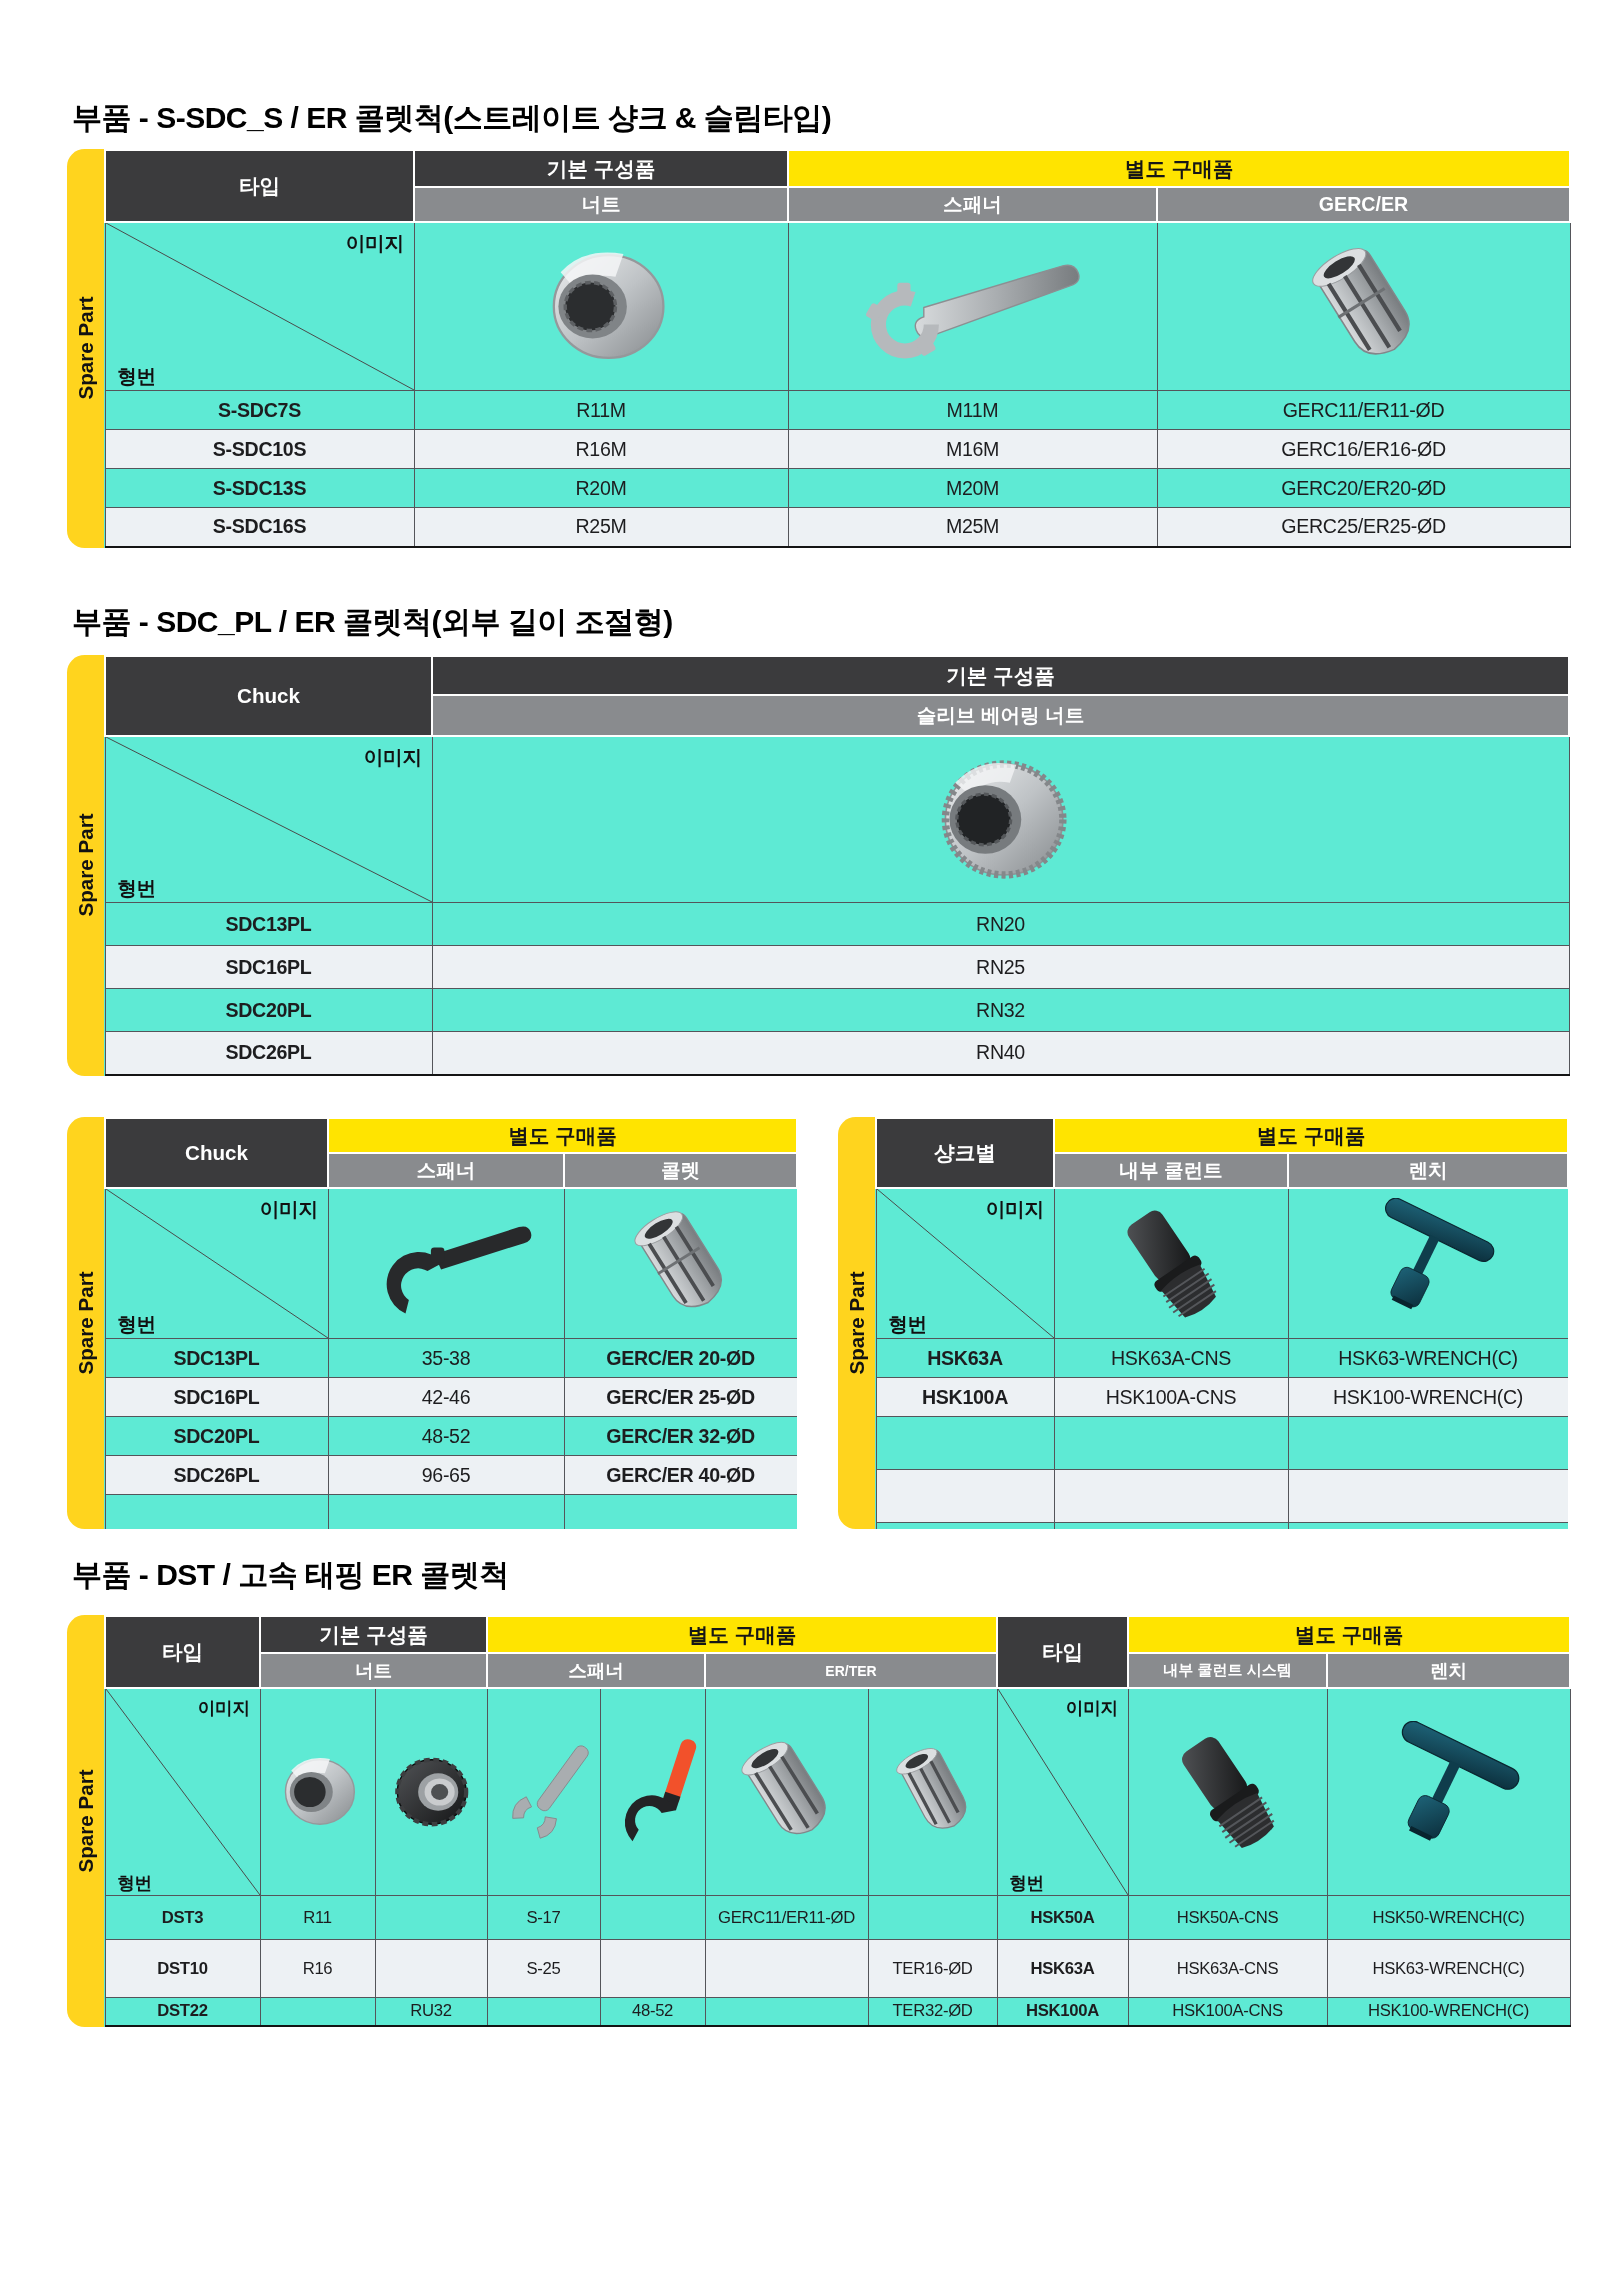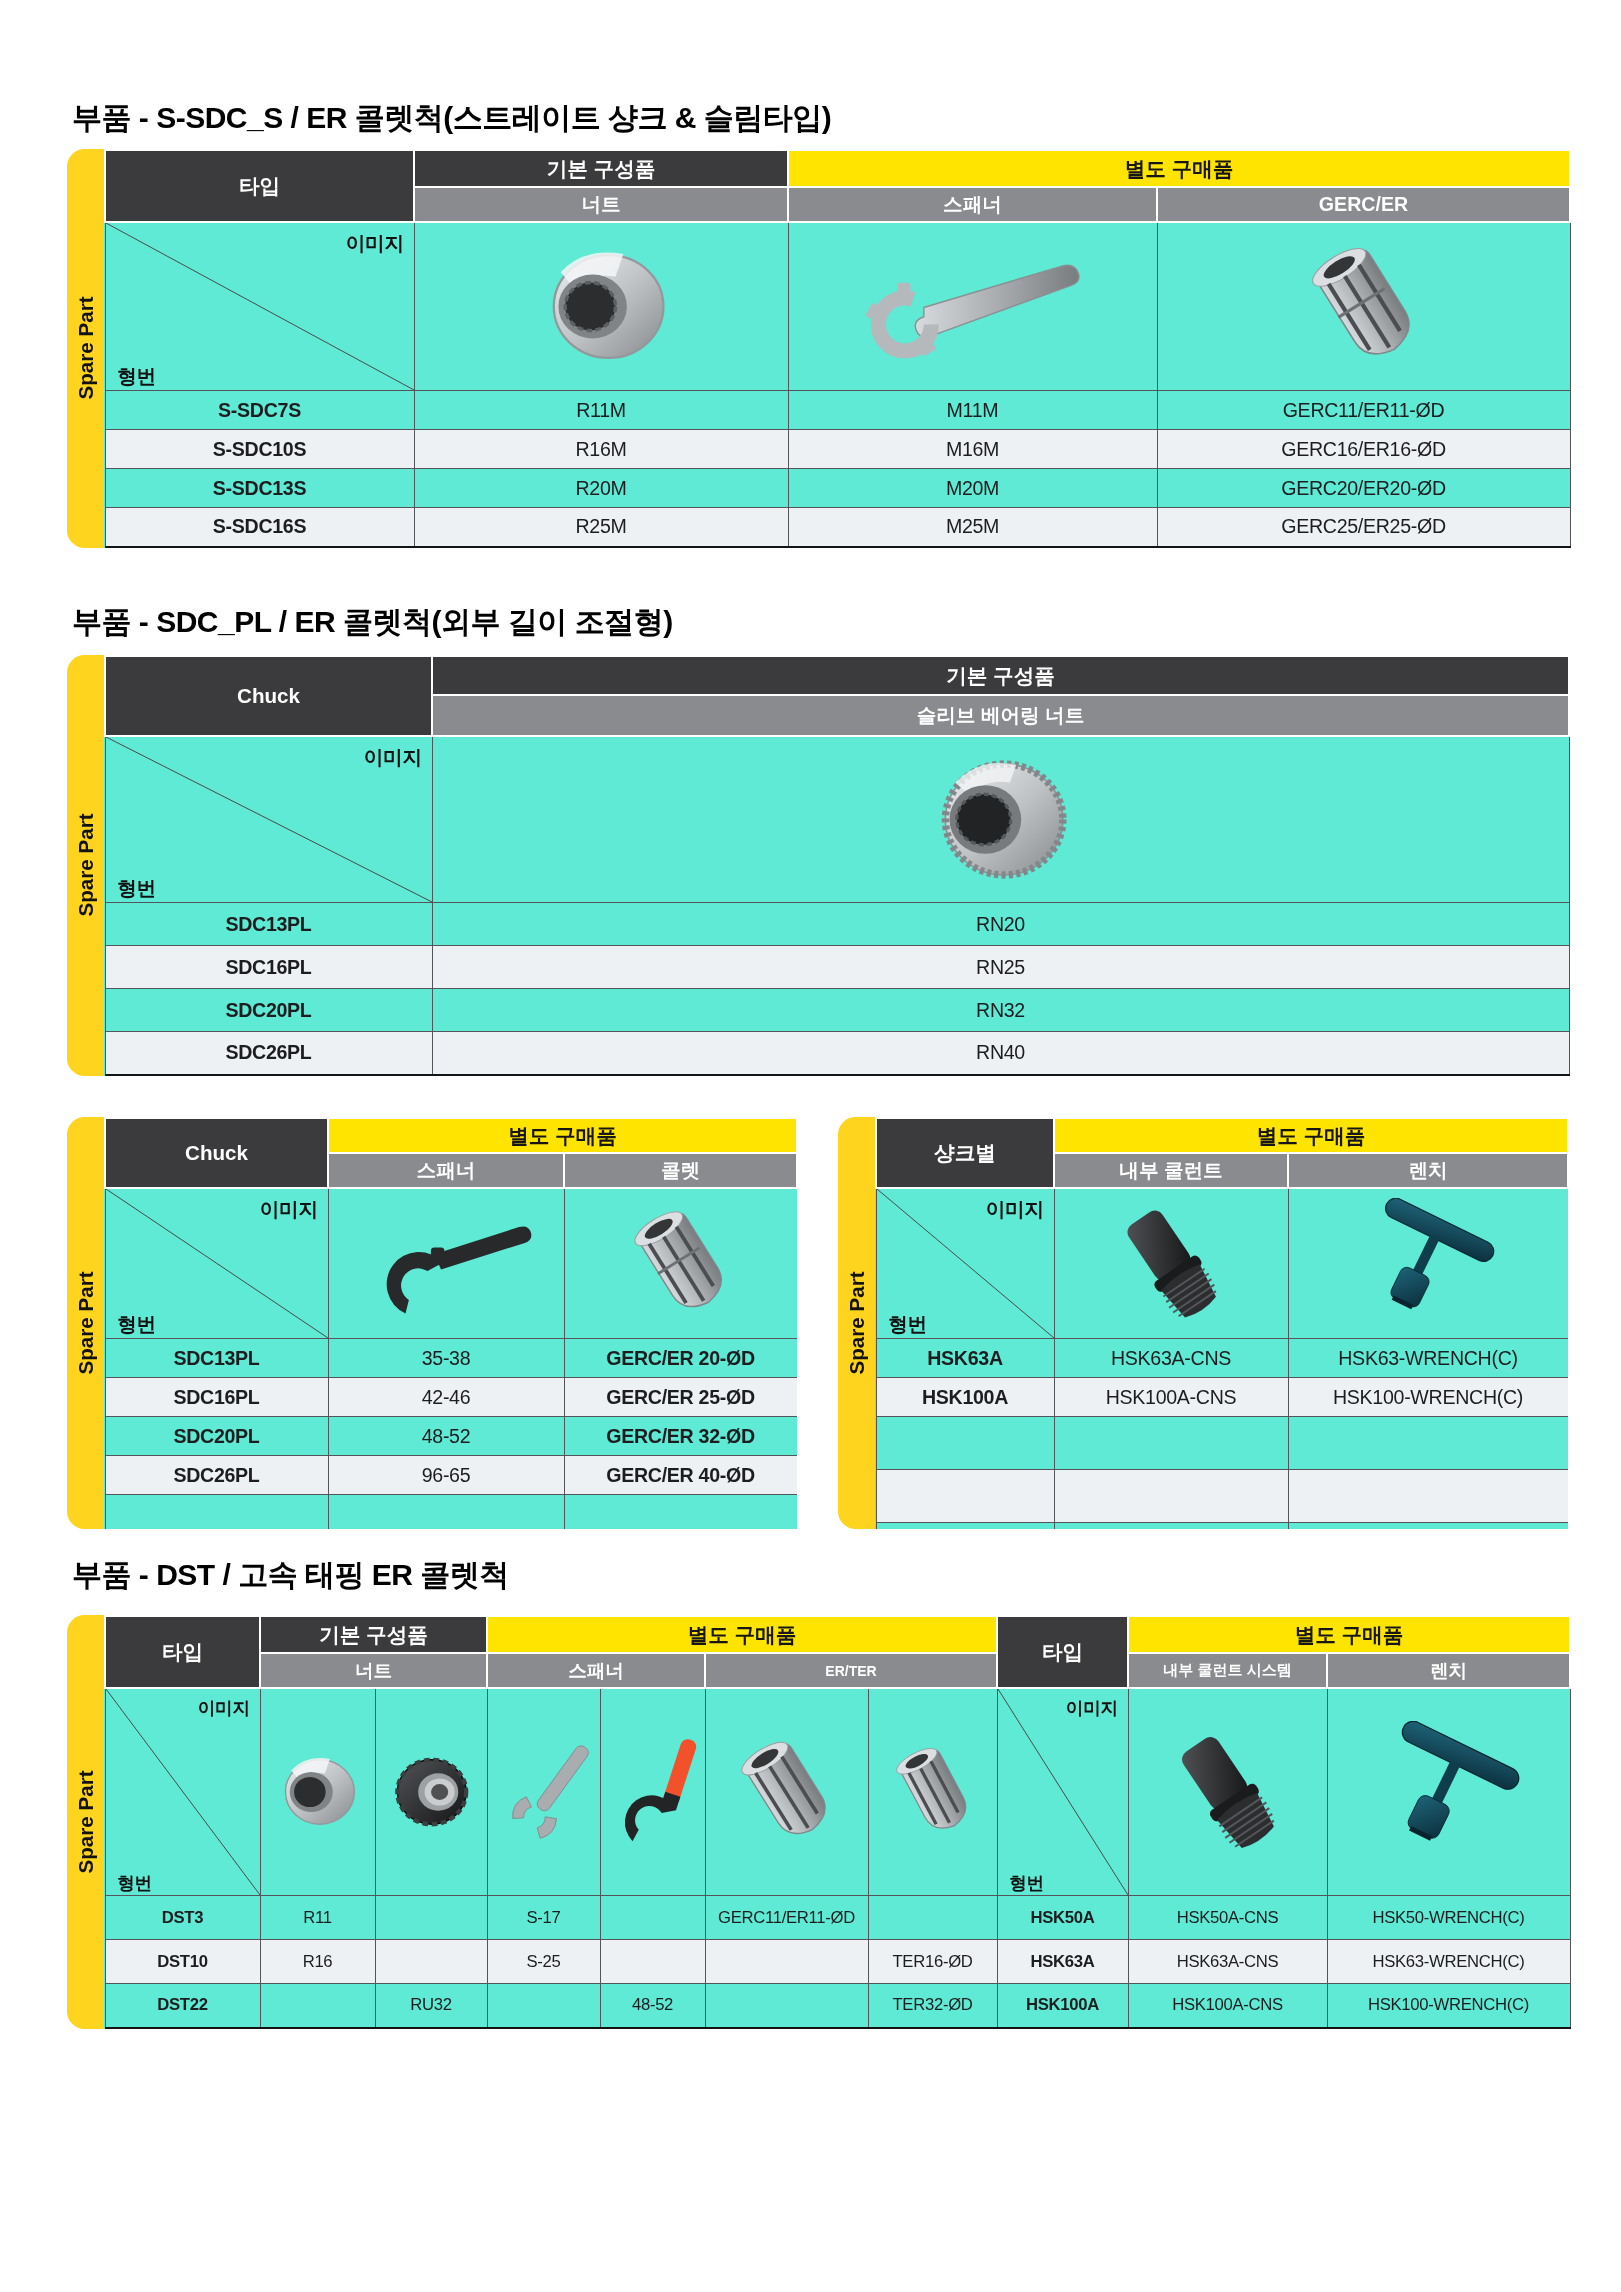--- a/index.html
+++ b/index.html
@@ -486,33 +486,33 @@
       <td>R11</td>
       <td></td>
       <td>S-17</td>
       <td></td>
       <td>GERC11/ER11-ØD</td>
       <td></td>
       <td class="c0">HSK50A</td>
       <td>HSK50A-CNS</td>
       <td>HSK50-WRENCH(C)</td>
     </tr>
-    <tr class="alt" style="height:44px">
+    <tr class="alt" style="height:58px">
       <td class="c0">DST10</td>
       <td>R16</td>
       <td></td>
       <td>S-25</td>
       <td></td>
       <td></td>
       <td>TER16-ØD</td>
       <td class="c0">HSK63A</td>
       <td>HSK63A-CNS</td>
       <td>HSK63-WRENCH(C)</td>
     </tr>
-    <tr class="lastrow" style="height:44px">
+    <tr class="lastrow" style="height:28px">
       <td class="c0">DST22</td>
       <td></td>
       <td>RU32</td>
       <td></td>
       <td>48-52</td>
       <td></td>
       <td>TER32-ØD</td>
       <td class="c0">HSK100A</td>
       <td>HSK100A-CNS</td>
       <td>HSK100-WRENCH(C)</td>

